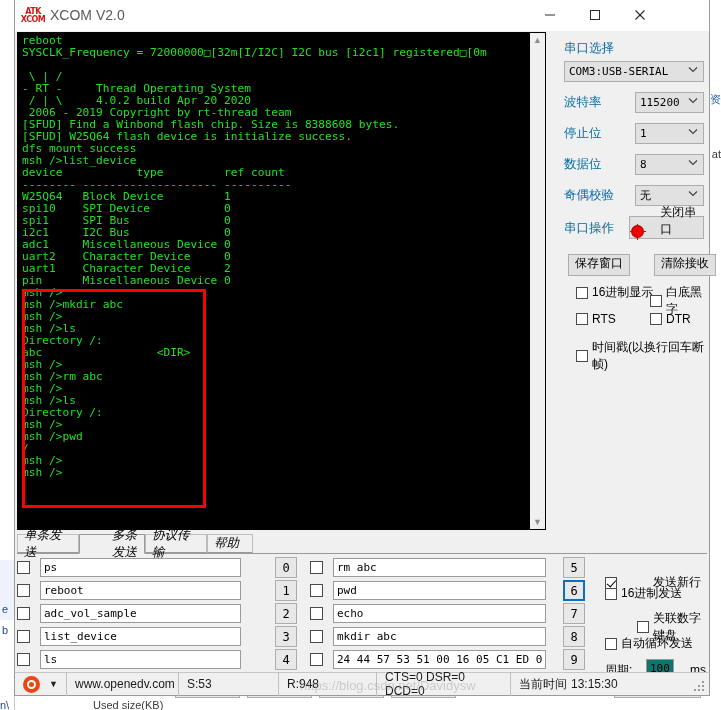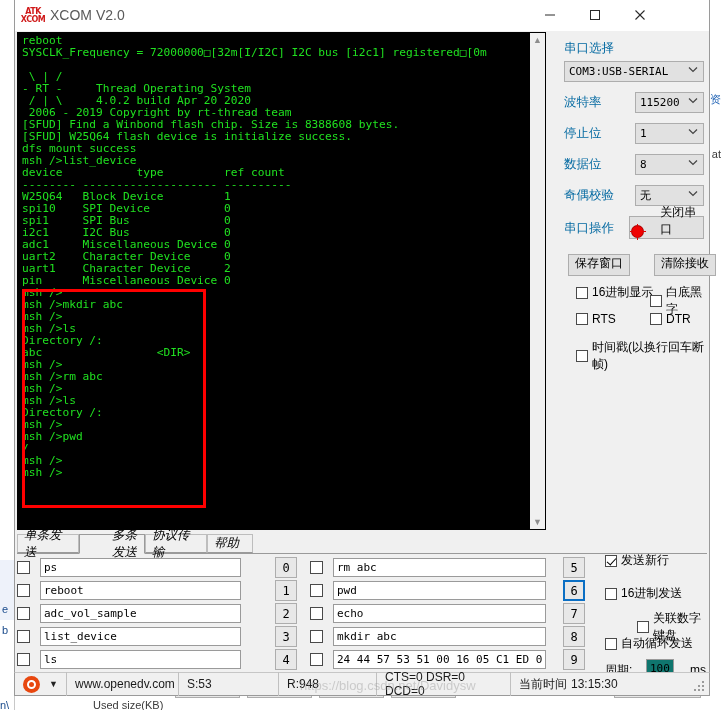--- a/index.html
+++ b/index.html
@@ -376,21 +376,21 @@
       </div>
 
     <div class="row" style="left:295px;top:618px;">
       <span class="cb"></span>
       <input style="width: 213px; margin-left: 10px;" value="24 44 57 53 51 00 16 05 C1 ED 04 00">
     </div>
     <div class="numbtn" style="left:548px;top:618px;">
         <span>9</span>
       </div>
 
-    <div class="sopt" style="left:590px;top:521px;">
+    <div class="sopt" style="left:590px;top:543px;gap:32px;">
       <span class="box on"></span>
       <span>发送新行</span>
     </div>
     <div class="sopt" style="left:590px;top:554px;">
       <span class="box"></span>
       <span>16进制发送</span>
     </div>
     <div class="sopt" style="left:622px;top:579px;">
       <span class="box"></span>
       <span>关联数字键盘</span>

